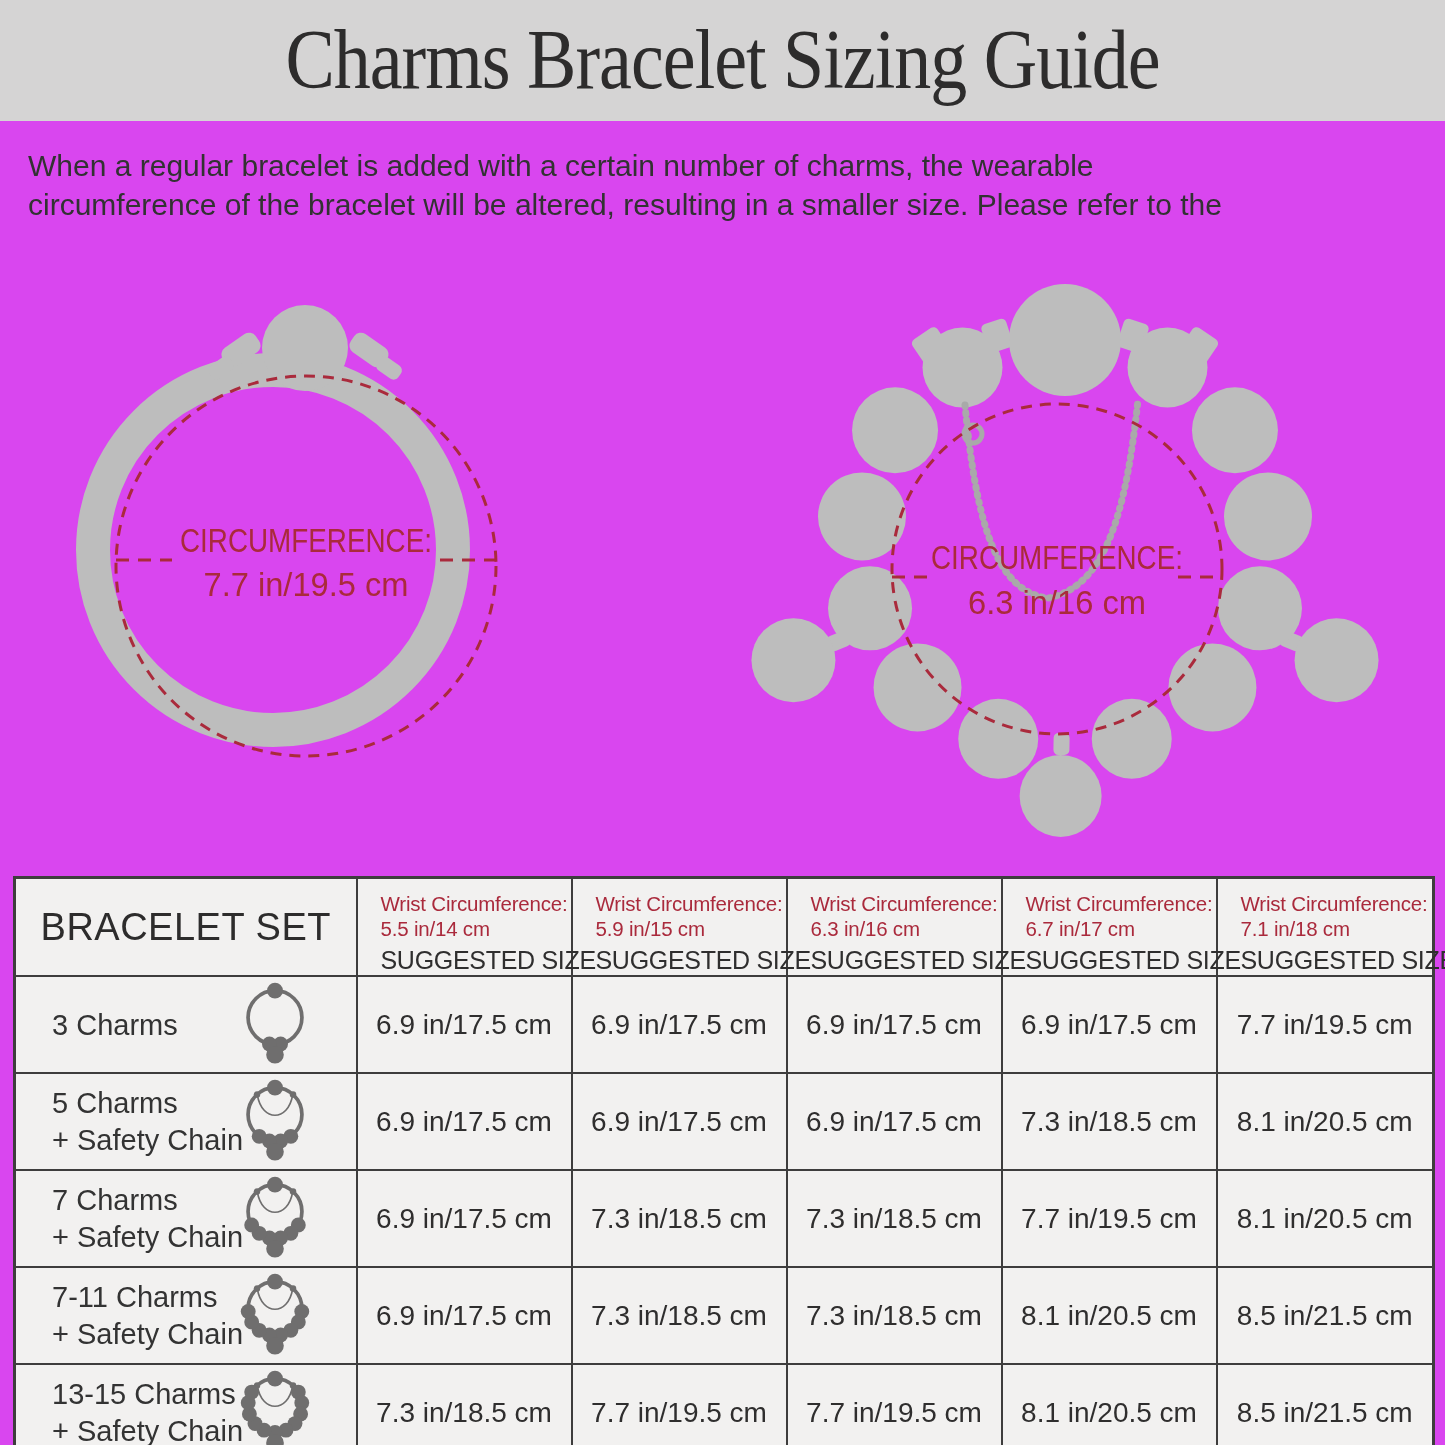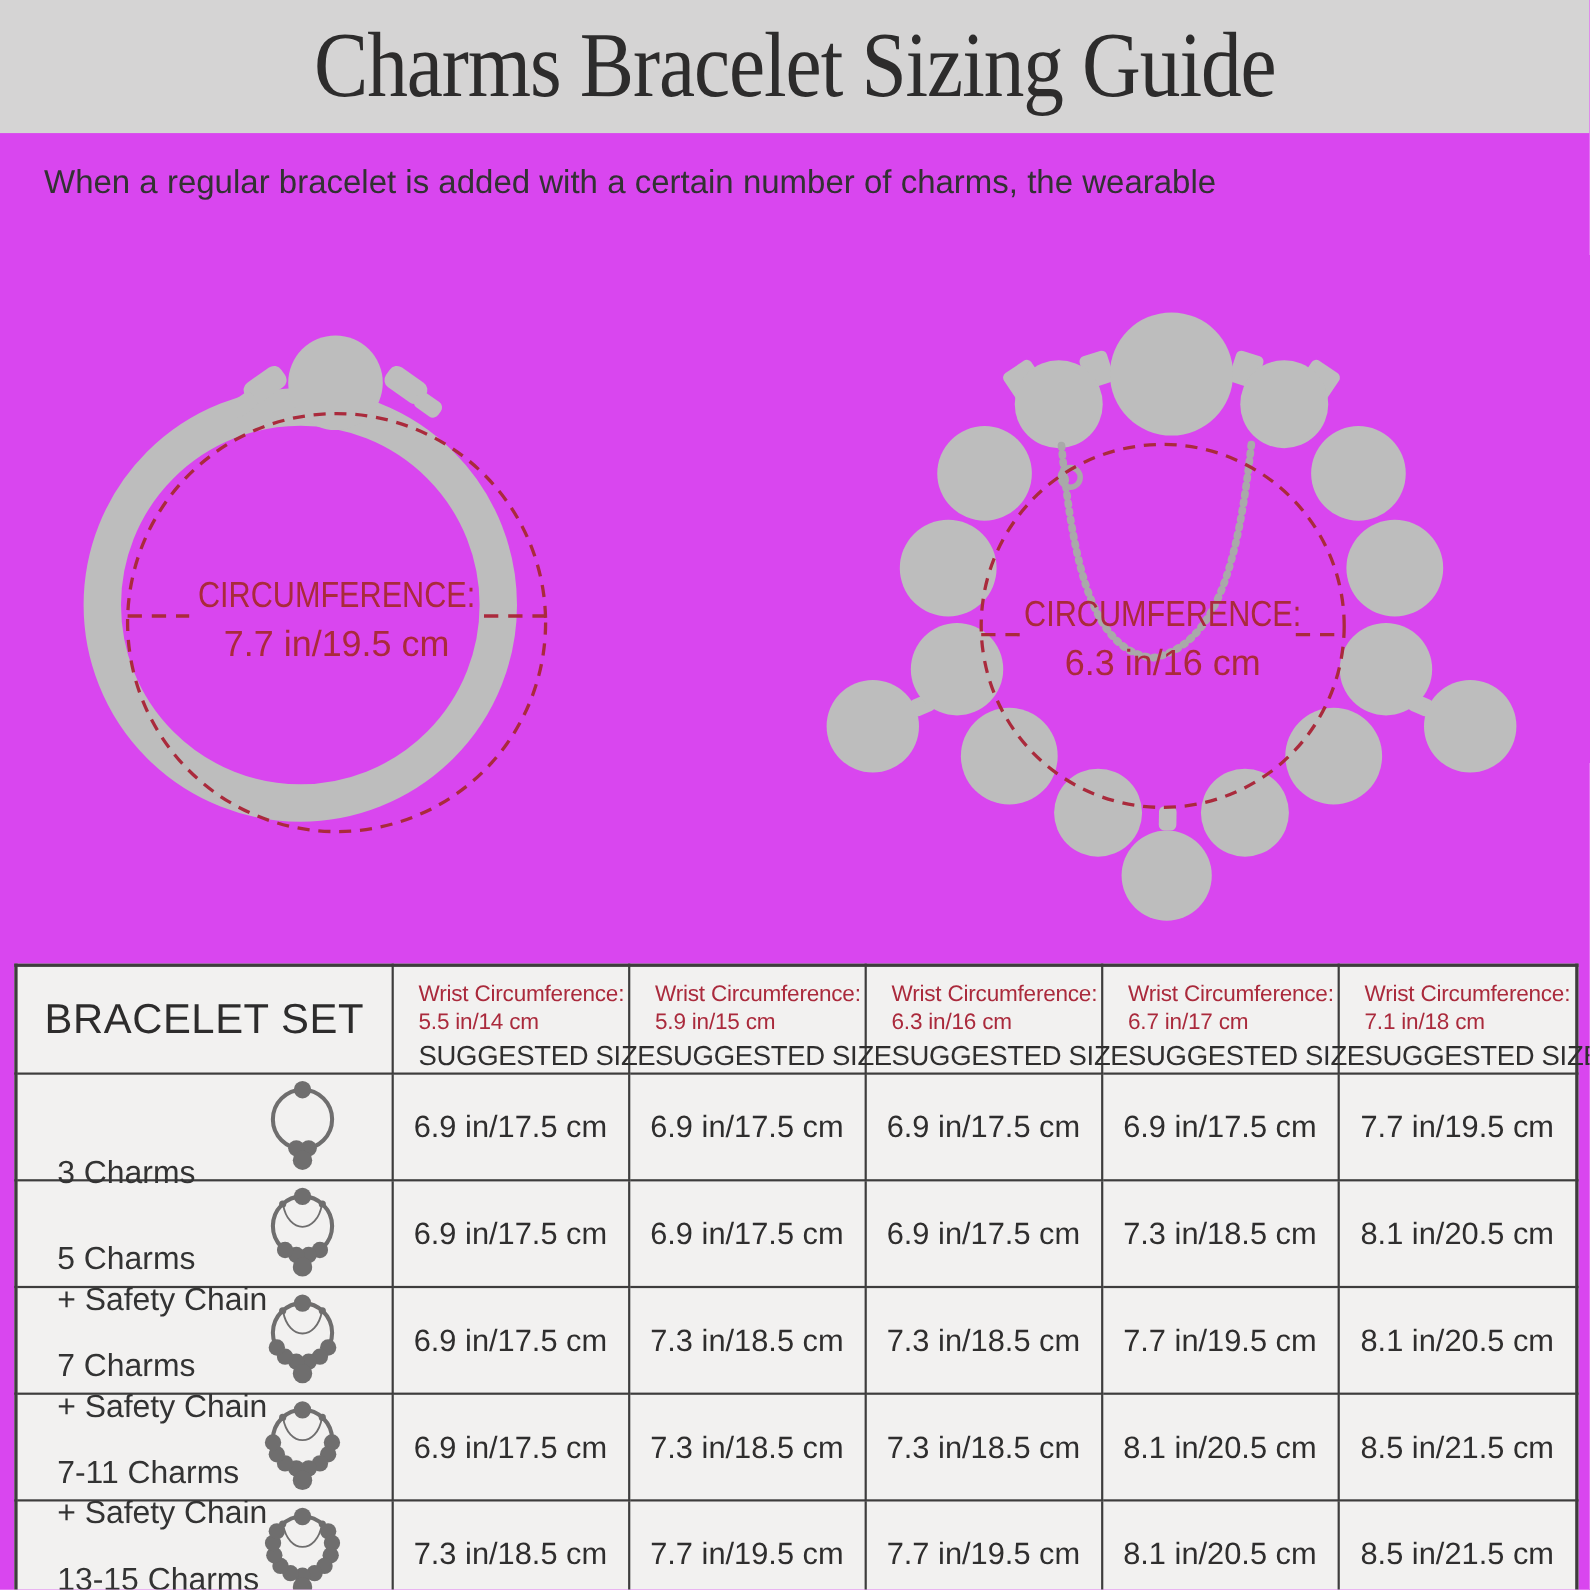--- a/index.html
+++ b/index.html
@@ -7,55 +7,56 @@
   #page{position:relative;width:1445px;height:1445px;background:#d946ef;overflow:hidden;}
 
   
   #title-band{position:absolute;left:0;top:0;width:1445px;height:121px;background:#d5d4d4;
     display:flex;align-items:center;justify-content:center;}
   #page-title{font-family:"Liberation Serif",serif;font-size:74px;color:#2d2c2c;
     letter-spacing:-1px;transform:scaleY(1.14);white-space:nowrap;}
 
   
   #intro{position:absolute;left:28px;top:146px;color:#323232;font-size:30px;line-height:39px;}
-  #intro .line{white-space:nowrap;margin-left:12px;}
+  #intro .line{white-space:nowrap;}
 
   
   svg.illus{position:absolute;}
   .sil{fill:#bdbdbd;}
   .red-dash{stroke:#aa2a3c;fill:none;}
   .red-text{fill:#aa2a3c;font-family:"Liberation Sans",sans-serif;}
 
   
   #size-table{position:absolute;left:13px;top:876px;border-collapse:collapse;table-layout:fixed;
     width:1419px;background:#f2f1f0;}
   #size-table td{border:2px solid #3e3d3d;}
   #size-table{border:3px solid #3e3d3d;}
   td.col-head{vertical-align:top;padding:12px 4px 0 23px;}
   .wc-line{color:#aa2a3c;font-size:20.5px;line-height:25px;letter-spacing:-0.2px;white-space:nowrap;}
   .sug-line{color:#2f2e2e;font-size:25px;letter-spacing:-0.3px;margin-top:5px;white-space:nowrap;}
   td.corner{text-align:center;vertical-align:middle;}
   .corner-text{font-size:38px;color:#2d2c2c;letter-spacing:0.5px;}
   td.rowlabel{position:relative;height:93px;}
   .label-wrap{position:absolute;left:36px;top:50%;transform:translateY(-50%);
-    color:#333;font-size:29px;line-height:37px;white-space:nowrap;margin-top:42px;}
+    color:#333;font-size:29px;line-height:37px;white-space:nowrap;}
   svg.row-icon{position:absolute;left:220px;top:50%;transform:translateY(-50%);}
   td.val{text-align:center;vertical-align:middle;font-size:28px;color:#2f2e2e;white-space:nowrap;}
 </style>
 </head>
 <body>
 
 <div id="page">
 
   <div id="title-band">
     <div id="page-title">Charms Bracelet Sizing Guide</div>
   </div>
 
   <div id="intro">
     <div class="line">When a regular bracelet is added with a certain number of charms, the wearable</div>
+    <div class="line">circumference of the bracelet will be altered, resulting in a smaller size. Please refer to the</div>
   </div>
 
   <svg class="illus" id="plain-bracelet" style="left:50px;top:275px" width="460" height="505" viewBox="0 0 460 505">
     <circle cx="223" cy="275" r="180" fill="none" stroke="#bdbdbd" stroke-width="34"></circle>
     <g class="sil">
       <rect x="-20" y="-11" width="40" height="22" rx="8" transform="translate(191,75) rotate(-35)"></rect>
       <rect x="-13" y="-8" width="26" height="16" rx="6" transform="translate(171,93) rotate(-35)"></rect>
       <rect x="-20" y="-11" width="40" height="22" rx="8" transform="translate(319,75) rotate(35)"></rect>
       <rect x="-13" y="-8" width="26" height="16" rx="6" transform="translate(339,93) rotate(35)"></rect>
       <circle cx="255" cy="73" r="43"></circle>

